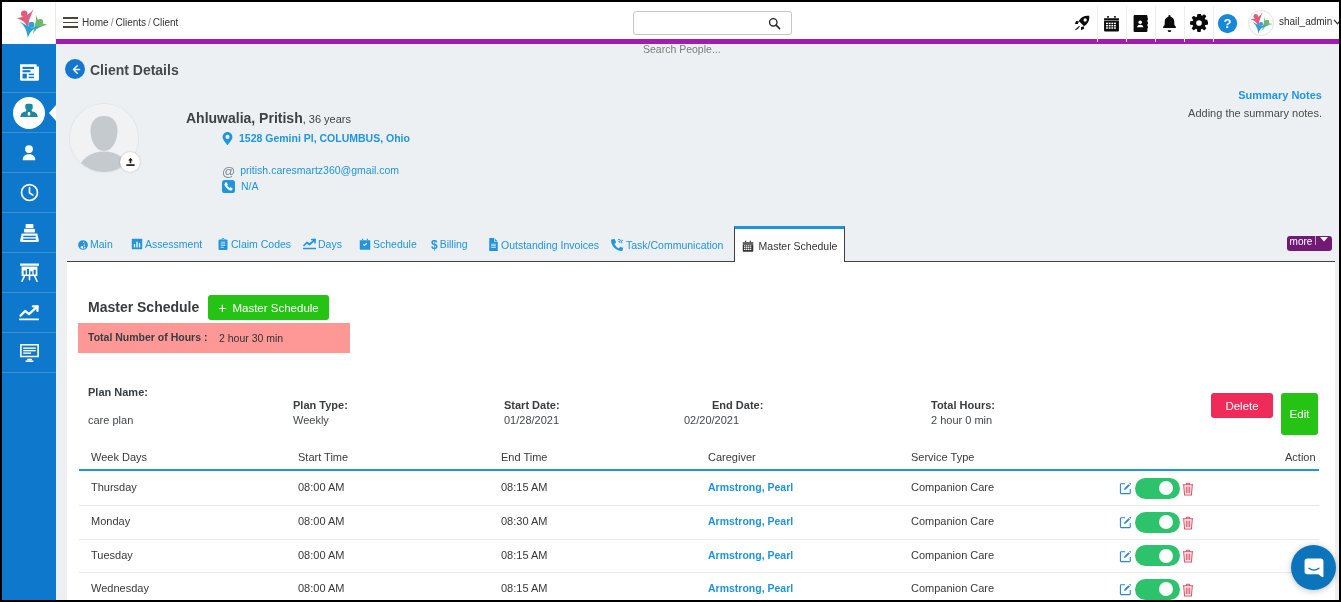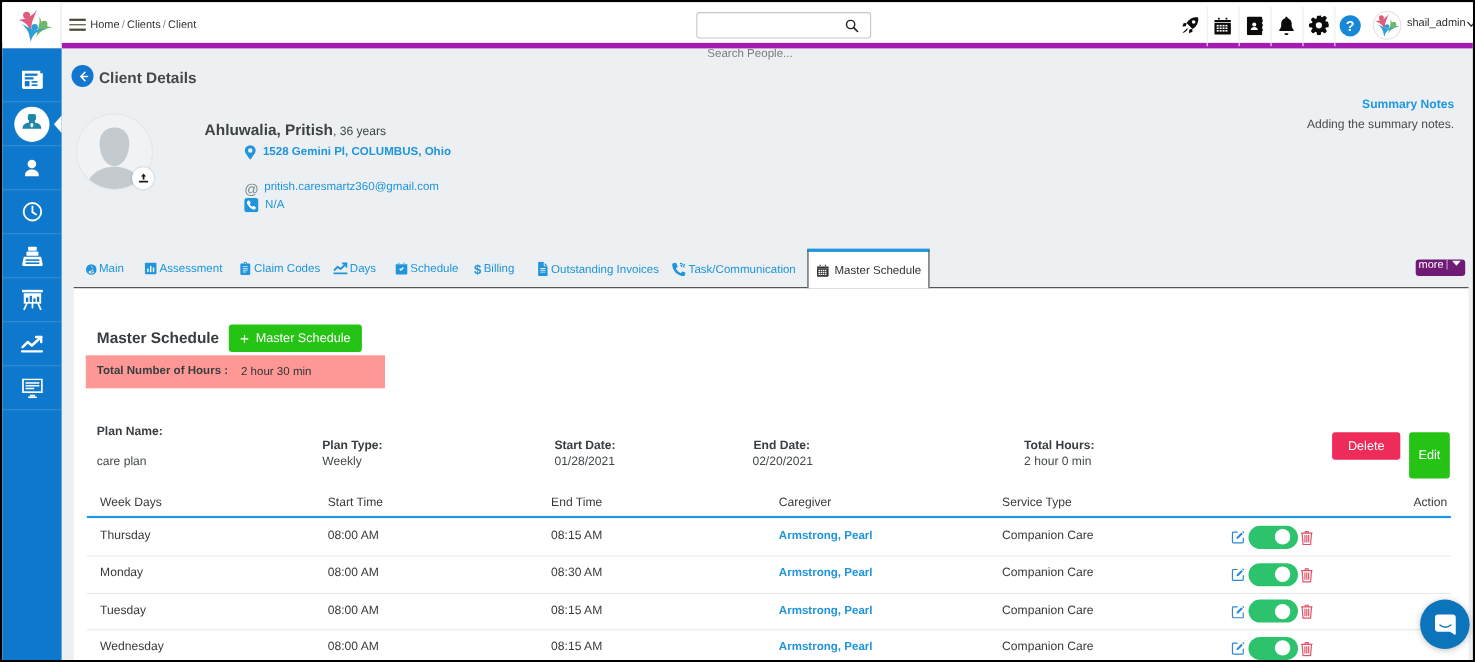--- a/index.html
+++ b/index.html
@@ -375,21 +375,21 @@
     <div class="pinkbar">
       <span class="plabel" style="position:absolute;left:10px;top:8px;font-size:10.5px">Total Number of Hours :</span>
       <span class="pval" style="position:absolute;left:141px;top:9px;color:#333;font-size:10.5px">2 hour 30 min</span>
     </div>
     <div class="plabel" style="position:absolute;left:21px;top:124px">Plan Name:</div>
     <div class="pval" style="position:absolute;left:21px;top:152px">care plan</div>
     <div class="plabel" style="position:absolute;left:226px;top:137px">Plan Type:</div>
     <div class="pval" style="position:absolute;left:226px;top:152px">Weekly</div>
     <div class="plabel" style="position:absolute;left:437px;top:137px">Start Date:</div>
     <div class="pval" style="position:absolute;left:437px;top:152px">01/28/2021</div>
-    <div class="plabel" style="position:absolute;left:618px;top:137px">End Date:</div>
+    <div class="plabel" style="position:absolute;left:645px;top:137px">End Date:</div>
     <div class="pval" style="position:absolute;left:617px;top:152px">02/20/2021</div>
     <div class="plabel" style="position:absolute;left:864px;top:137px">Total Hours:</div>
     <div class="pval" style="position:absolute;left:864px;top:152px">2 hour 0 min</div>
     <div style="position:absolute;left:1144px;top:131px;width:62px;height:25px;background:#ee2b59;border-radius:3px;color:#fff;font-size:11.5px;display:flex;align-items:center;justify-content:center">Delete</div>
     <div class="greenbtn" style="position:absolute;left:1214px;top:131px;width:37px;height:42px">Edit</div>
     <div class="thead" style="left:24px;top:189px">Week Days</div>
     <div class="thead" style="left:231px;top:189px">Start Time</div>
     <div class="thead" style="left:434px;top:189px">End Time</div>
     <div class="thead" style="left:641px;top:189px">Caregiver</div>
     <div class="thead" style="left:844px;top:189px">Service Type</div>

